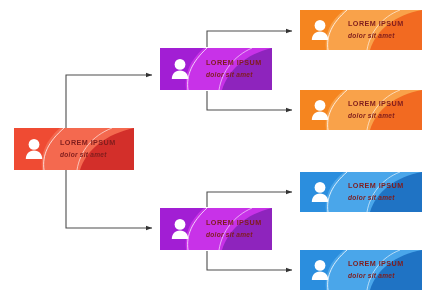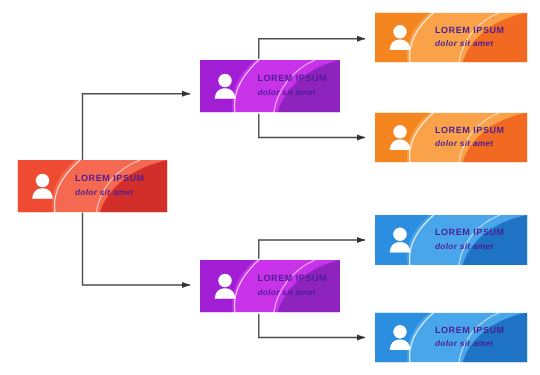--- a/index.html
+++ b/index.html
@@ -26,21 +26,21 @@
     position:absolute;
     left:9px;top:50%;
     transform:translateY(-50%);
     width:22px;height:24px;
   }
   .node .person svg{display:block;width:22px;height:24px;}
   .node .labels{
     position:absolute;
     left:46px;top:50%;
     transform:translateY(-50%);
-    color:#4c1d95;
+    color:#7f1d1d;
     line-height:1.15;
     white-space:nowrap;
   }
   .node .title{
     font-size:7.2px;
     font-weight:bold;
     letter-spacing:.45px;
     margin-bottom:4px;
     display:block;
   }

